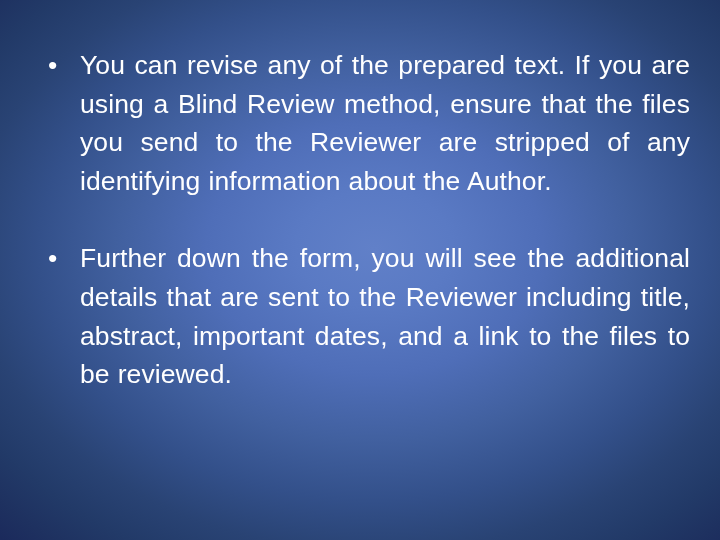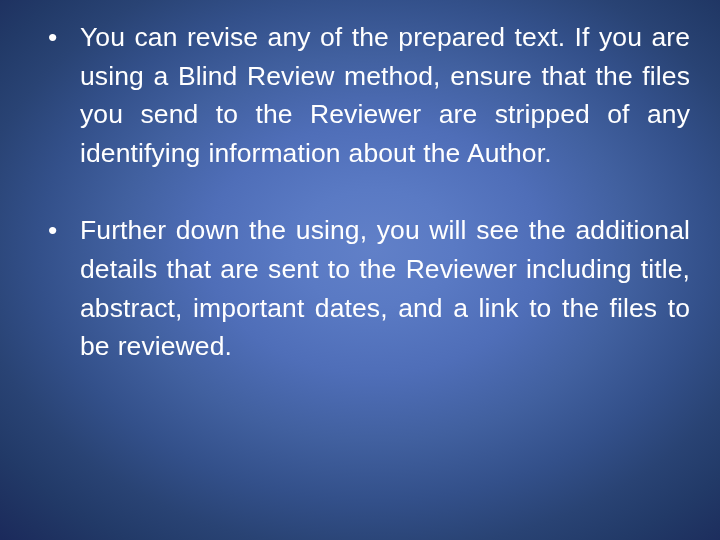--- a/index.html
+++ b/index.html
@@ -59,20 +59,21 @@
     line-height: 38.6px;
     font-size: 26.5px;
     color: #ffffff;
     text-align: left;
   }
 
   .bullet-para .para-text {
     display: block;
     text-align: justify;
     text-justify: inter-word;
+    margin-top: 28px;
   }
   .justify-last-left .para-text {
     text-align-last: left;
   }
 
   #para-2-wrap {
     margin-top: 39px;
   }
 </style>
 </head>
@@ -82,17 +83,17 @@
 
   <div id="content">
 
     <div class="bullet-para justify-last-left" id="para-1-wrap">
       <span class="bullet-marker">•</span>
       <span class="para-text">You can revise any of the prepared text. If you are using a Blind Review method, ensure that the files you send to the Reviewer are stripped of any identifying information about the Author.</span>
     </div>
 
     <div class="bullet-para justify-last-left" id="para-2-wrap">
       <span class="bullet-marker">•</span>
-      <span class="para-text">Further down the using, you will see the additional details that are sent to the Reviewer including title, abstract, important dates, and a link to the files to be reviewed.</span>
+      <span class="para-text">Further down the form, you will see the additional details that are sent to the Reviewer including title, abstract, important dates, and a link to the files to be reviewed.</span>
     </div>
 
   </div>
 </div>
 
 </body></html>

